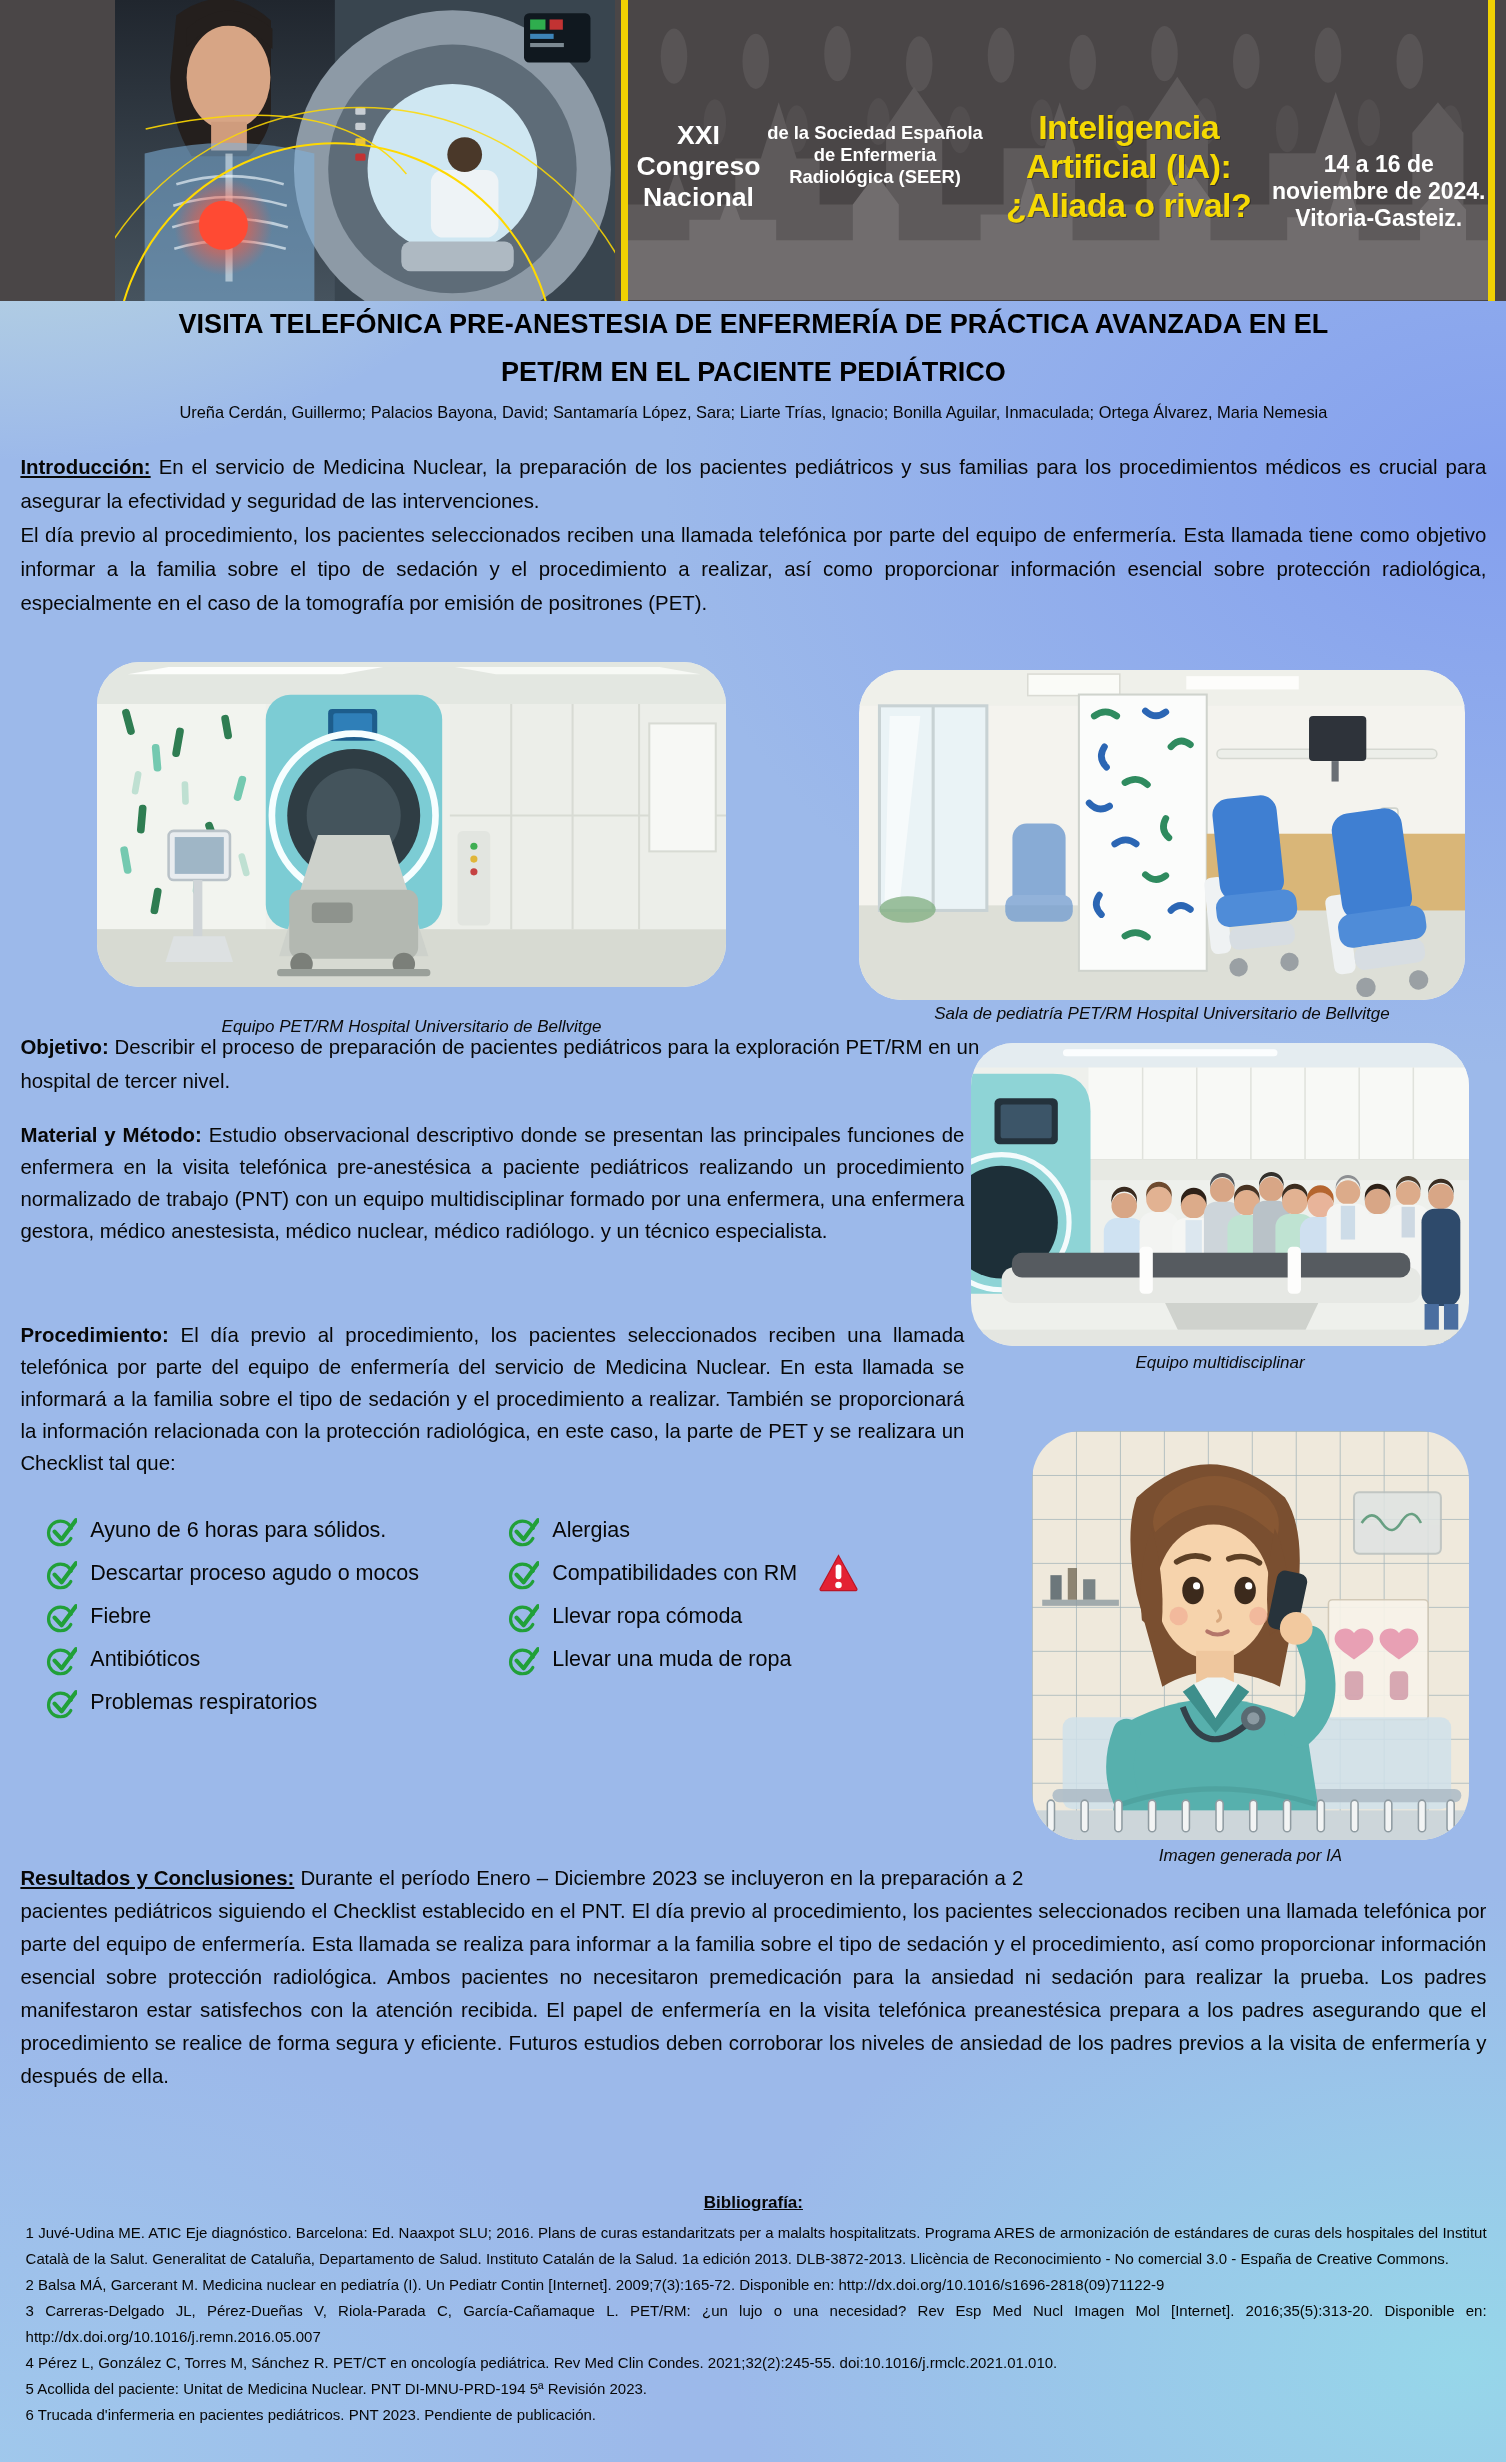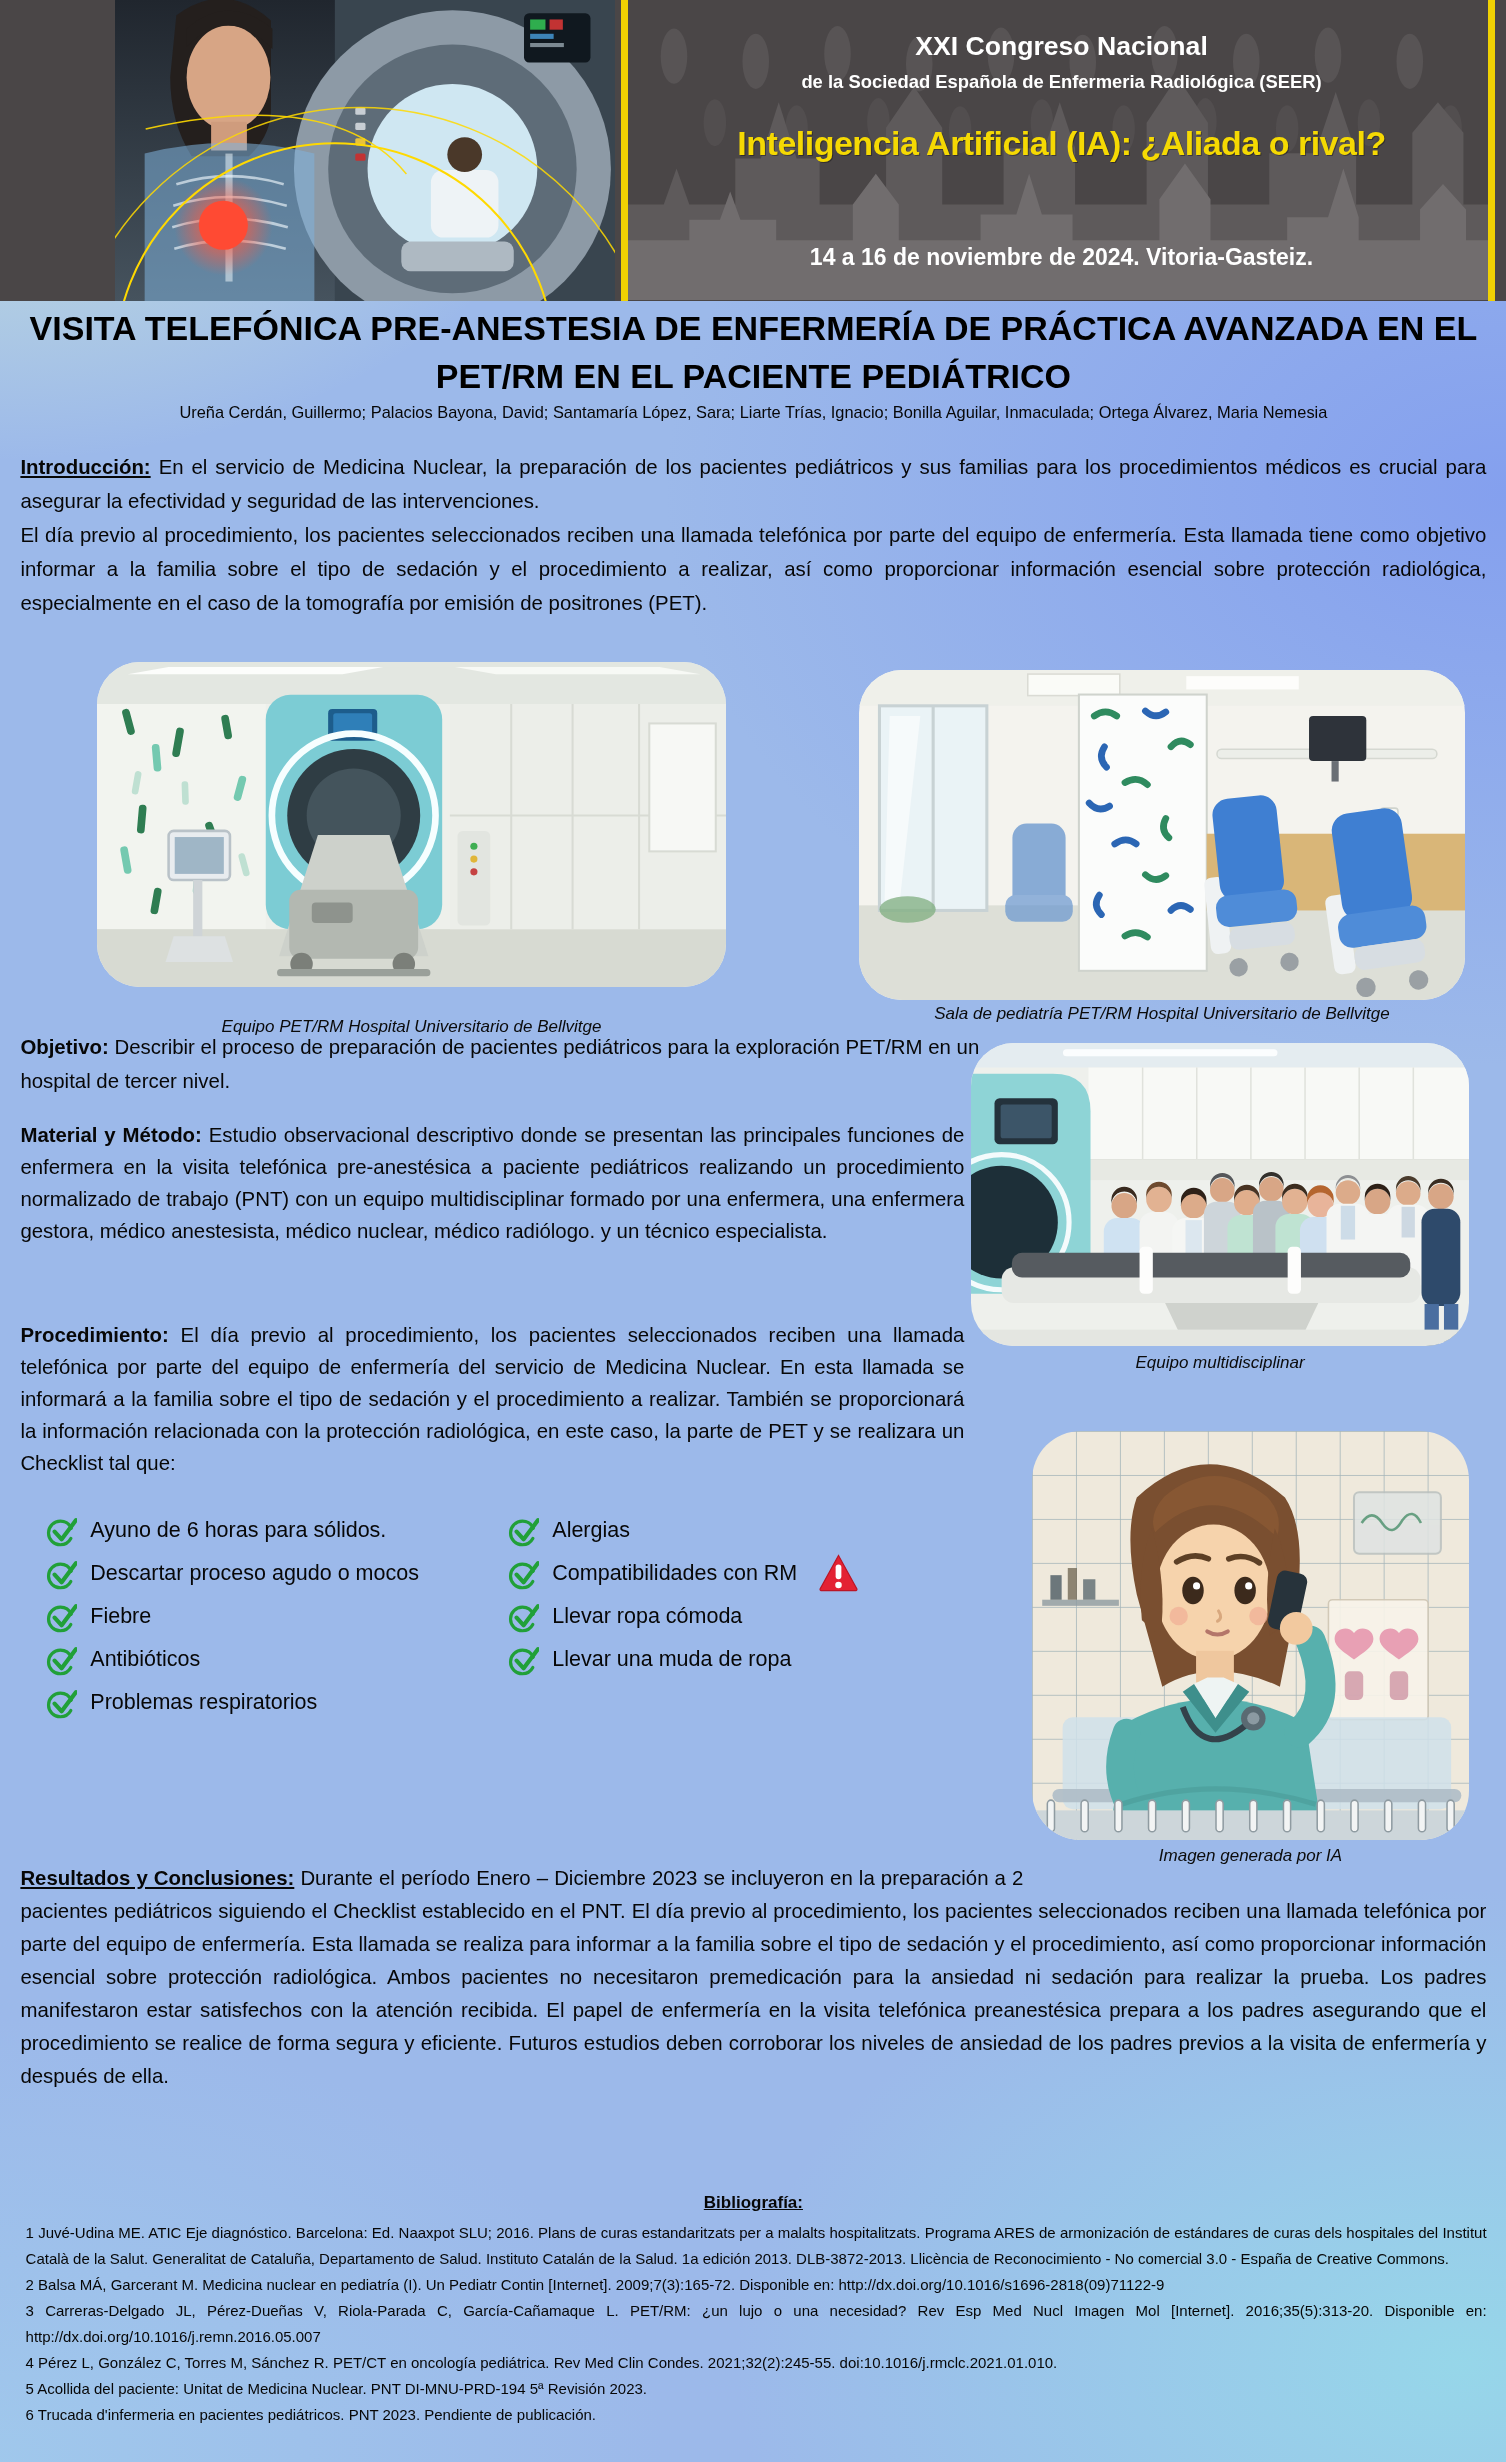--- a/index.html
+++ b/index.html
@@ -11,27 +11,27 @@
       radial-gradient(1278px 869px at 100% 20%, rgba(123,150,240,0.72), rgba(123,150,240,0) 66%),
       radial-gradient(1175px 767px at 97% 96%, rgba(150,217,233,0.92), rgba(150,217,233,0) 62%),
       radial-gradient(1073px 716px at 0% 100%, rgba(160,201,236,0.92), rgba(160,201,236,0) 62%),
       #9cb9ea;
   }
   
   .header{position:absolute;left:0;top:0;width:1507px;height:301px;background:#4a4647;overflow:hidden;}
   .yline{position:absolute;top:0;height:301px;width:6.6px;background:#f0d103;}
   .yline.l1{left:621px;} .yline.l2{left:1488px;}
   .city{position:absolute;left:628px;top:0;width:860px;height:301px;}
-  .header-text{position:absolute;left:635px;top:0;width:853px;height:301px;display:flex;flex-direction:column;align-items:center;text-align:center;color:#fff;}
+  .header-text{position:absolute;left:635px;top:0;width:853px;height:301px;display:flex;align-items:center;text-align:center;color:#fff;}
   .h-cong1{margin-top:31px;font-size:26.6px;font-weight:bold;letter-spacing:0;}
   .h-cong2{margin-top:9.2px;font-size:18.4px;font-weight:bold;}
   .h-big{margin-top:31px;font-size:34px;font-weight:bold;color:#f5d903;letter-spacing:-0.5px;text-shadow:1px 1px 0 rgba(0,0,0,.35);}
   .h-date{margin-top:81px;font-size:23px;font-weight:bold;}
   
-  .title-line{position:absolute;left:20.4px;width:1466px;text-align:center;font-weight:bold;font-size:34px;color:#000;}
+  .title-line{position:absolute;left:20.4px;width:1466px;text-align:center;font-weight:bold;font-size:27px;color:#000;}
   .t1{top:309px;} .t2{top:357px;}
   .authors{position:absolute;left:20.4px;top:403px;width:1466px;text-align:center;font-size:16.4px;}
   
   .para{position:absolute;text-align:justify;font-size:20.4px;line-height:34px;}
   .para b{font-weight:bold;}
   .ul{text-decoration:underline;}
   .intro{left:20.4px;top:450px;width:1466px;}
   .objetivo{left:20.4px;top:1030px;width:971px;text-align:left;}
   .material{left:20.4px;top:1119px;width:944px;line-height:32px;}
   .proced{left:20.4px;top:1319px;width:944px;line-height:32px;}

